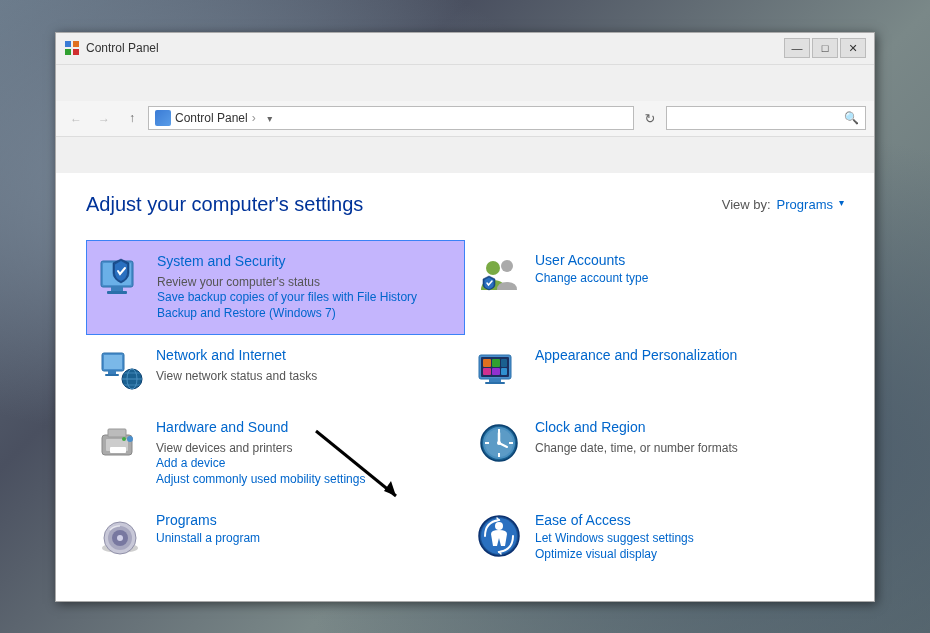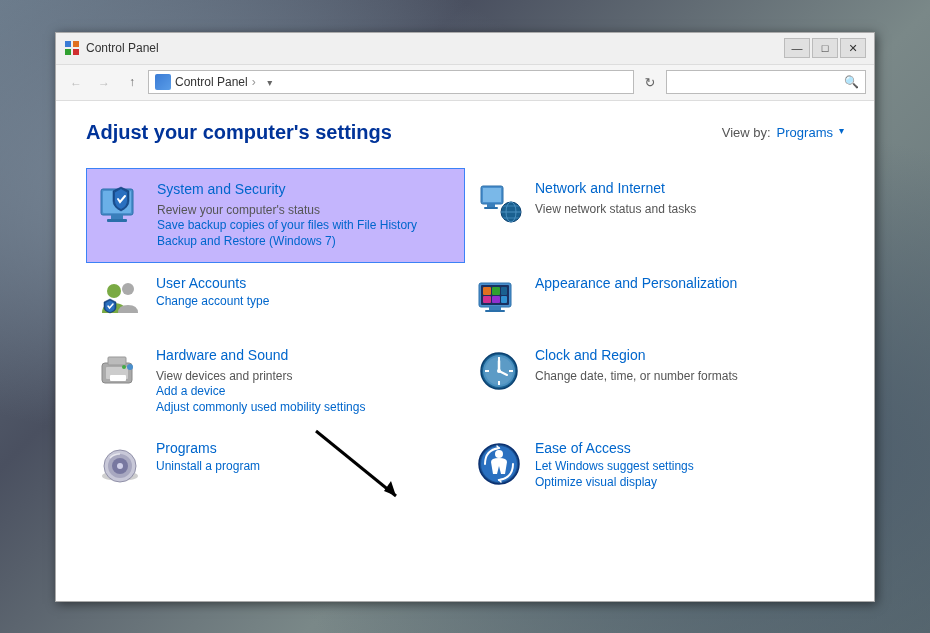--- a/index.html
+++ b/index.html
@@ -29,20 +29,21 @@
     .window {
       position: relative;
       z-index: 1;
       width: 820px;
       height: 570px;
       background: #f0f0f0;
       border: 1px solid #aaa;
       box-shadow: 2px 2px 10px rgba(0,0,0,0.5);
       display: flex;
       flex-direction: column;
+      gap: 36px;
     }
 
     
     .title-bar {
       height: 32px;
       background: #f0f0f0;
       display: flex;
       align-items: center;
       padding: 0 8px;
       border-bottom: 1px solid #ddd;
@@ -177,21 +178,21 @@
 
     .content-header {
       display: flex;
       align-items: center;
       justify-content: space-between;
       margin-bottom: 24px;
     }
     .page-title {
       font-size: 20px;
       color: #003399;
-      font-weight: 700;
+      font-weight: 400;
     }
     .view-by {
       display: flex;
       align-items: flex-start;
       gap: 6px;
       font-size: 13px;
       color: #555;
     }
     .view-by-link {
       color: #0066cc;
@@ -323,58 +324,58 @@
         </div>
         <div class="category-text">
           <div class="category-name">System and Security</div>
           <span class="category-desc">Review your computer's status</span><br>
           <a class="category-link">Save backup copies of your files with File History</a>
           <a class="category-link">Backup and Restore (Windows 7)</a>
         </div>
       </div>
 
       <div class="category-item">
+        <div class="category-icon icon-user">
+          <svg viewBox="0 0 48 48" xmlns="http://www.w3.org/2000/svg">
+
+            <circle cx="18" cy="16" r="7" fill="#7aaa44"></circle>
+            <path d="M6 38 Q6 28 18 28 Q30 28 30 38 Z" fill="#7aaa44"></path>
+            <circle cx="32" cy="14" r="6" fill="#aaaaaa"></circle>
+            <path d="M22 38 Q22 30 32 30 Q42 30 42 38 Z" fill="#aaaaaa"></path>
+
+            <path d="M14 24 L20 27 L20 33 Q20 36 14 38 Q8 36 8 33 L8 27 Z" fill="#1a5090" stroke="#0a3070" stroke-width="0.5"></path>
+            <path d="M14 25.5 L18.5 28 L18.5 33 Q18.5 35.5 14 37 Q9.5 35.5 9.5 33 L9.5 28 Z" fill="#2a70c0"></path>
+            <path d="M12 31 L13.5 33 L17 29" stroke="white" stroke-width="1.5" fill="none" stroke-linecap="round"></path>
+          </svg>
+        </div>
+        <div class="category-text">
+          <div class="category-name">User Accounts</div>
+          <a class="category-link">Change account type</a>
+        </div>
+      </div>
+
+      <div class="category-item">
         <div class="category-icon icon-network">
           <svg viewBox="0 0 48 48" xmlns="http://www.w3.org/2000/svg">
 
             <rect x="6" y="6" width="22" height="18" rx="2" fill="#4a8fcc" stroke="#2a6faa" stroke-width="1"></rect>
             <rect x="8" y="8" width="18" height="14" fill="#7ab8e8"></rect>
             <rect x="12" y="24" width="8" height="3" fill="#3a7fbc"></rect>
             <rect x="9" y="27" width="14" height="2" rx="1" fill="#2a6faa"></rect>
 
             <circle cx="36" cy="32" r="10" fill="#1a6090" stroke="#0a4070" stroke-width="1"></circle>
             <ellipse cx="36" cy="32" rx="5" ry="10" fill="none" stroke="#4a90c0" stroke-width="1"></ellipse>
             <line x1="26" y1="32" x2="46" y2="32" stroke="#4a90c0" stroke-width="1"></line>
             <line x1="28" y1="26" x2="44" y2="26" stroke="#4a90c0" stroke-width="0.8"></line>
             <line x1="28" y1="38" x2="44" y2="38" stroke="#4a90c0" stroke-width="0.8"></line>
           </svg>
         </div>
         <div class="category-text">
           <div class="category-name">Network and Internet</div>
           <span class="category-desc">View network status and tasks</span>
-        </div>
-      </div>
-
-      <div class="category-item">
-        <div class="category-icon icon-user">
-          <svg viewBox="0 0 48 48" xmlns="http://www.w3.org/2000/svg">
-
-            <circle cx="18" cy="16" r="7" fill="#7aaa44"></circle>
-            <path d="M6 38 Q6 28 18 28 Q30 28 30 38 Z" fill="#7aaa44"></path>
-            <circle cx="32" cy="14" r="6" fill="#aaaaaa"></circle>
-            <path d="M22 38 Q22 30 32 30 Q42 30 42 38 Z" fill="#aaaaaa"></path>
-
-            <path d="M14 24 L20 27 L20 33 Q20 36 14 38 Q8 36 8 33 L8 27 Z" fill="#1a5090" stroke="#0a3070" stroke-width="0.5"></path>
-            <path d="M14 25.5 L18.5 28 L18.5 33 Q18.5 35.5 14 37 Q9.5 35.5 9.5 33 L9.5 28 Z" fill="#2a70c0"></path>
-            <path d="M12 31 L13.5 33 L17 29" stroke="white" stroke-width="1.5" fill="none" stroke-linecap="round"></path>
-          </svg>
-        </div>
-        <div class="category-text">
-          <div class="category-name">User Accounts</div>
-          <a class="category-link">Change account type</a>
         </div>
       </div>
 
       <div class="category-item">
         <div class="category-icon icon-appearance">
           <svg viewBox="0 0 48 48" xmlns="http://www.w3.org/2000/svg">
 
             <rect x="4" y="8" width="32" height="24" rx="2" fill="#4a8fcc" stroke="#2a6faa" stroke-width="1"></rect>
             <rect x="6" y="10" width="28" height="20" rx="1" fill="#1a3060"></rect>
 

